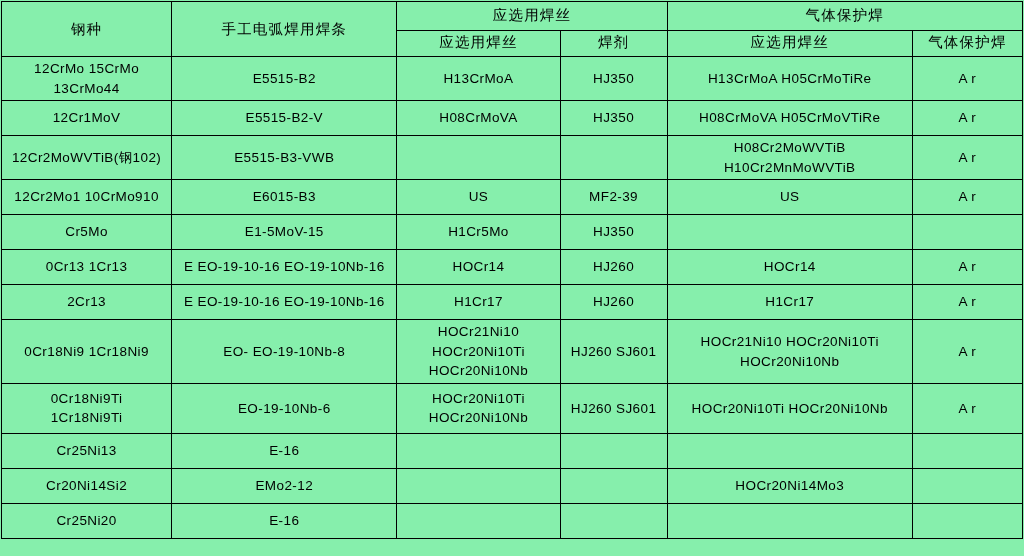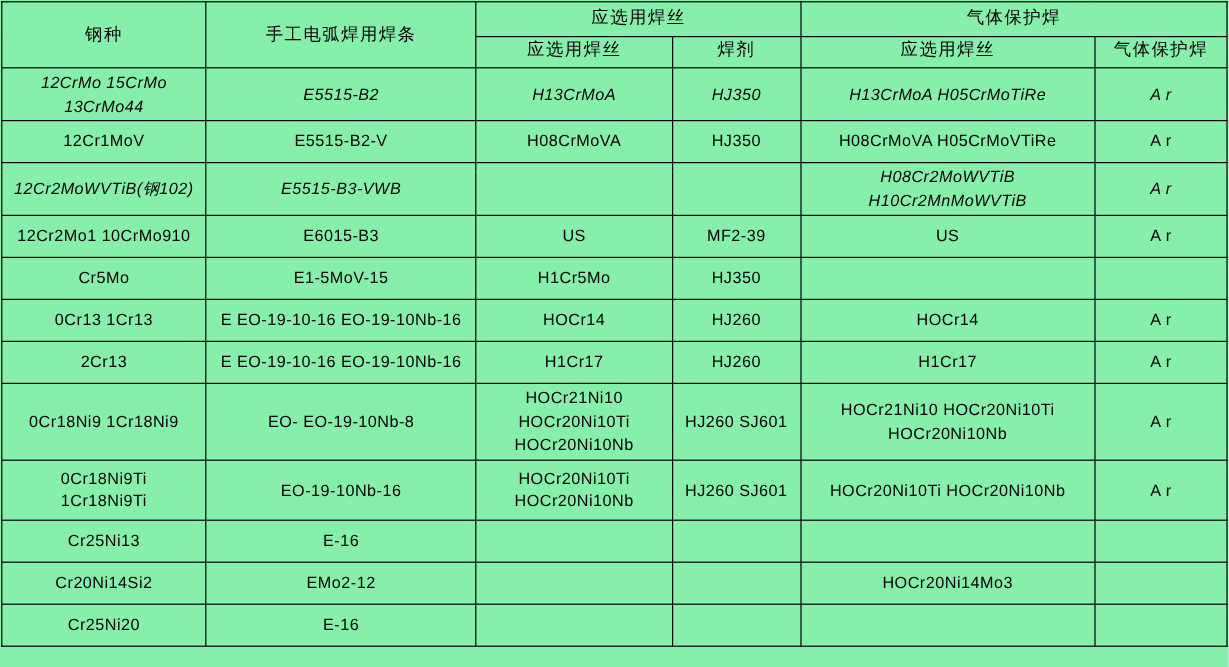--- a/index.html
+++ b/index.html
@@ -47,21 +47,21 @@
   .hdr-sub {
     height: 26px;
     font-family: Liberation Mono, monospace;
   }
   .col-steel   { width: 170px; }
   .col-manual  { width: 225px; }
   .col-saw-wire{ width: 163px; }
   .col-flux    { width: 107px; }
   .col-gas-wire{ width: 245px; }
   .col-gas      { width: 110px; }
-  .r-two  { height: 41px; font-style: italic; }
+  .r-two  { height: 41px; }
   .r-one  { height: 35px; }
   .r-big  { height: 62px; }
   .r-mid  { height: 50px; }
   .empty { }
 </style>
 </head>
 <body>
 
 <div class="page">
   <table class="weld-table">
@@ -153,21 +153,21 @@
 HOCr20Ni10Ti
 HOCr20Ni10Nb</td>
           <td>HJ260 SJ601</td>
           <td>HOCr21Ni10   HOCr20Ni10Ti
 HOCr20Ni10Nb</td>
           <td>A r</td>
         </tr>
         <tr class="r-mid">
           <td>0Cr18Ni9Ti
 1Cr18Ni9Ti</td>
-          <td>EO-19-10Nb-16</td>
+          <td>EO-19-10Nb-6</td>
           <td>HOCr20Ni10Ti
 HOCr20Ni10Nb</td>
           <td>HJ260 SJ601</td>
           <td>HOCr20Ni10Ti   HOCr20Ni10Nb</td>
           <td>A r</td>
         </tr>
         <tr class="r-one">
           <td>Cr25Ni13</td>
           <td>E-16</td>
           <td class="empty"></td>

